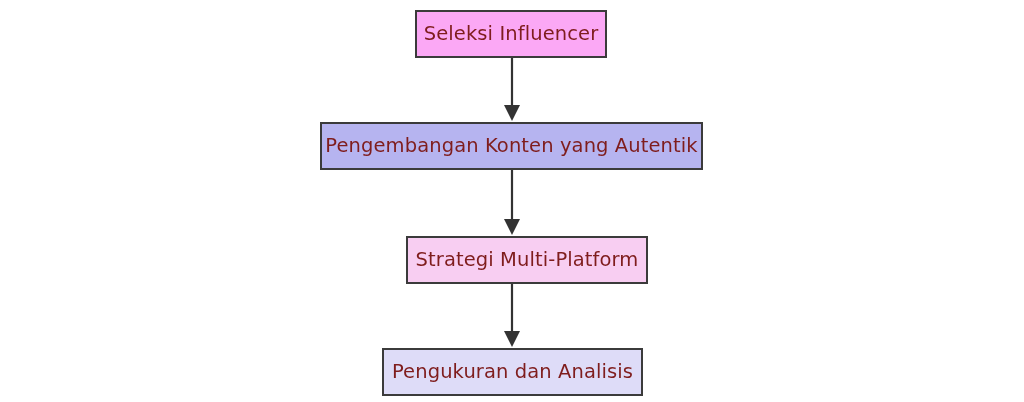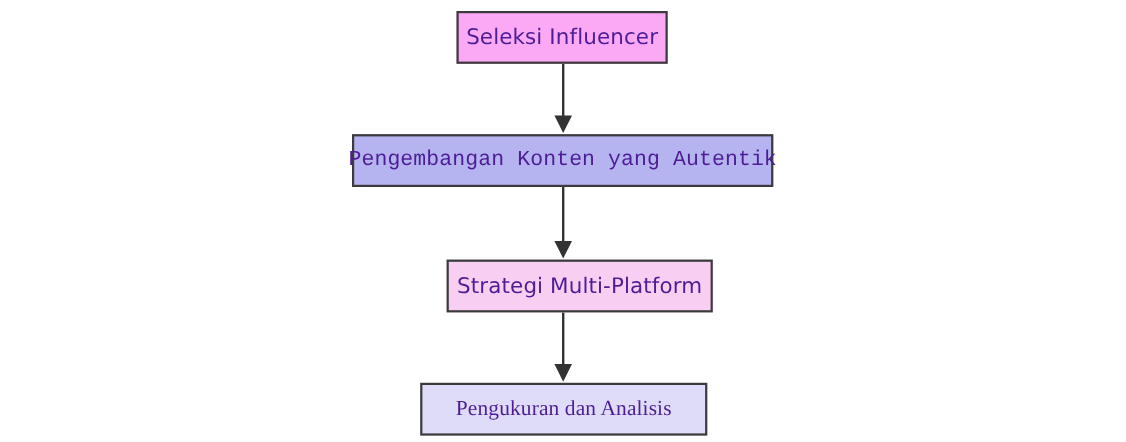--- a/index.html
+++ b/index.html
@@ -18,21 +18,21 @@
     width: 1024px;
     height: 402px;
   }
   .node {
     position: absolute;
     box-sizing: border-box;
     border: 2.5px solid #3b3b3b;
     display: flex;
     align-items: center;
     justify-content: center;
-    color: #4c1d95;
+    color: #7f1d1d;
     font-size: 19.5px;
     line-height: 1;
     letter-spacing: 0.1px;
     white-space: nowrap;
   }
   .node-label {
     display: block;
     padding: 0 10px;
   }
   .connector {
@@ -67,25 +67,25 @@
     <svg width="40" height="64" viewBox="0 0 40 64" aria-hidden="true">
       <line x1="20" y1="0" x2="20" y2="52" stroke="#333333" stroke-width="2.2"></line>
       <polygon points="20,63 12,47 28,47" fill="#333333"></polygon>
     </svg>
   </div>
 
   <div class="node" style="left:415px; top:10px; width:192px; height:48px; background:#fba8f5;">
     <span class="node-label">Seleksi Influencer</span>
   </div>
 
-  <div class="node" style="left:320px; top:122px; width:383px; height:48px; background:#b6b4f0;font-family:Liberation Mono, monospace;">
+  <div class="node" style="left:320px; top:122px; width:383px; height:48px; background:#b6b4f0;">
     <span class="node-label">Pengembangan Konten yang Autentik</span>
   </div>
 
   <div class="node" style="left:390px; top:236px; width:242px; height:48px; background:#f8cef2;margin-left:16px;">
     <span class="node-label">Strategi Multi-Platform</span>
   </div>
 
-  <div class="node" style="left:382px; top:348px; width:261px; height:48px; background:#dedcf8;font-family:Liberation Serif, serif;">
+  <div class="node" style="left:382px; top:348px; width:261px; height:48px; background:#dedcf8;">
     <span class="node-label">Pengukuran dan Analisis</span>
   </div>
 
 </div>
 
 </body></html>

